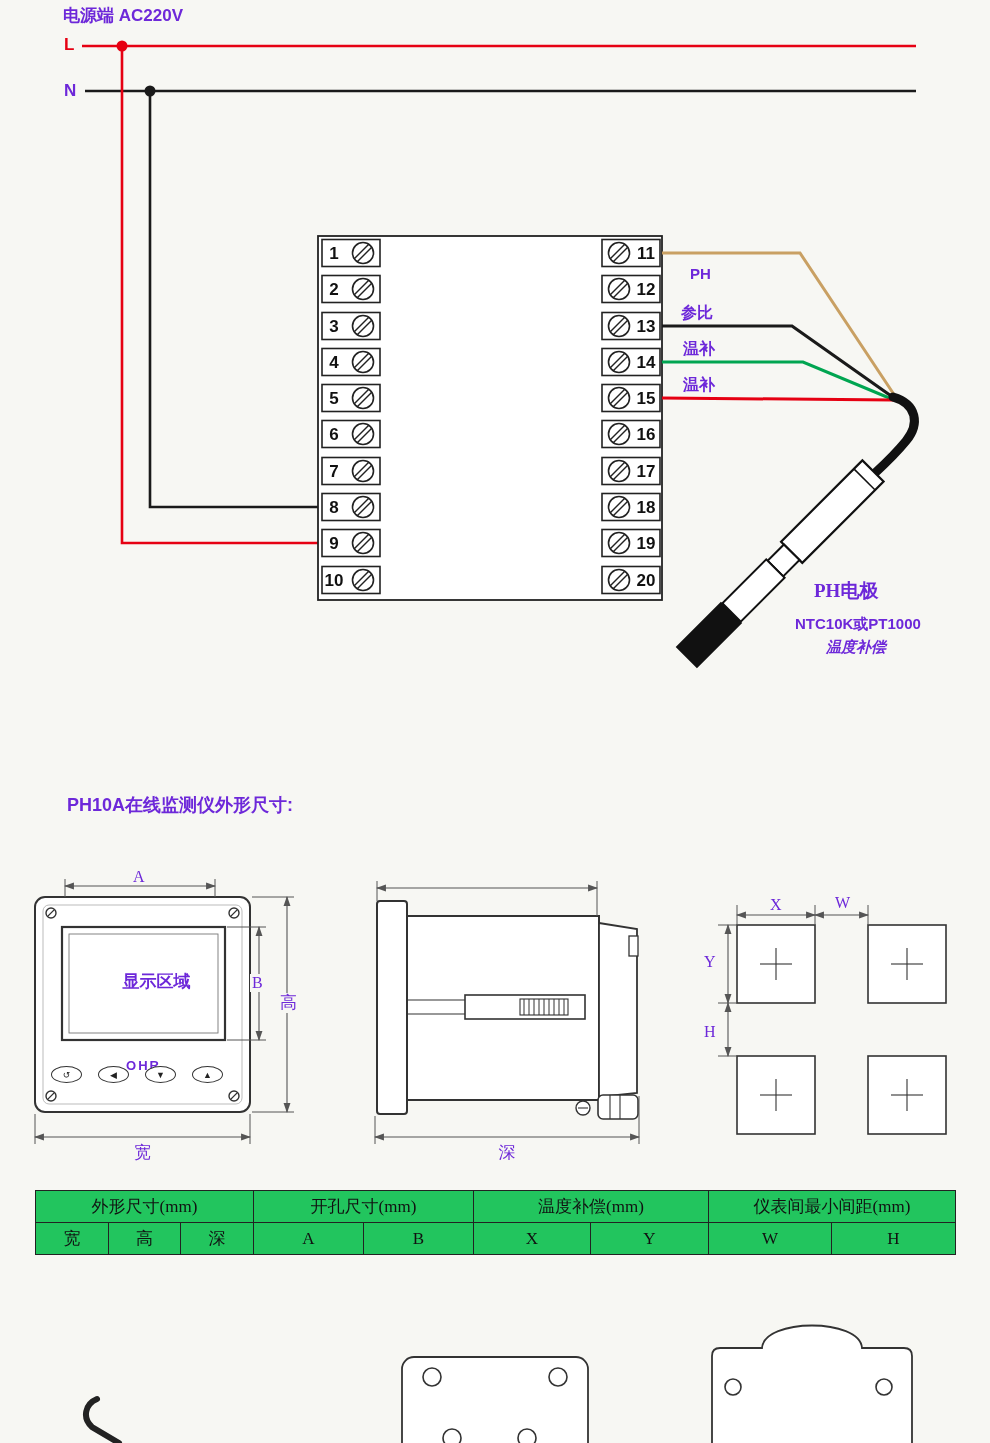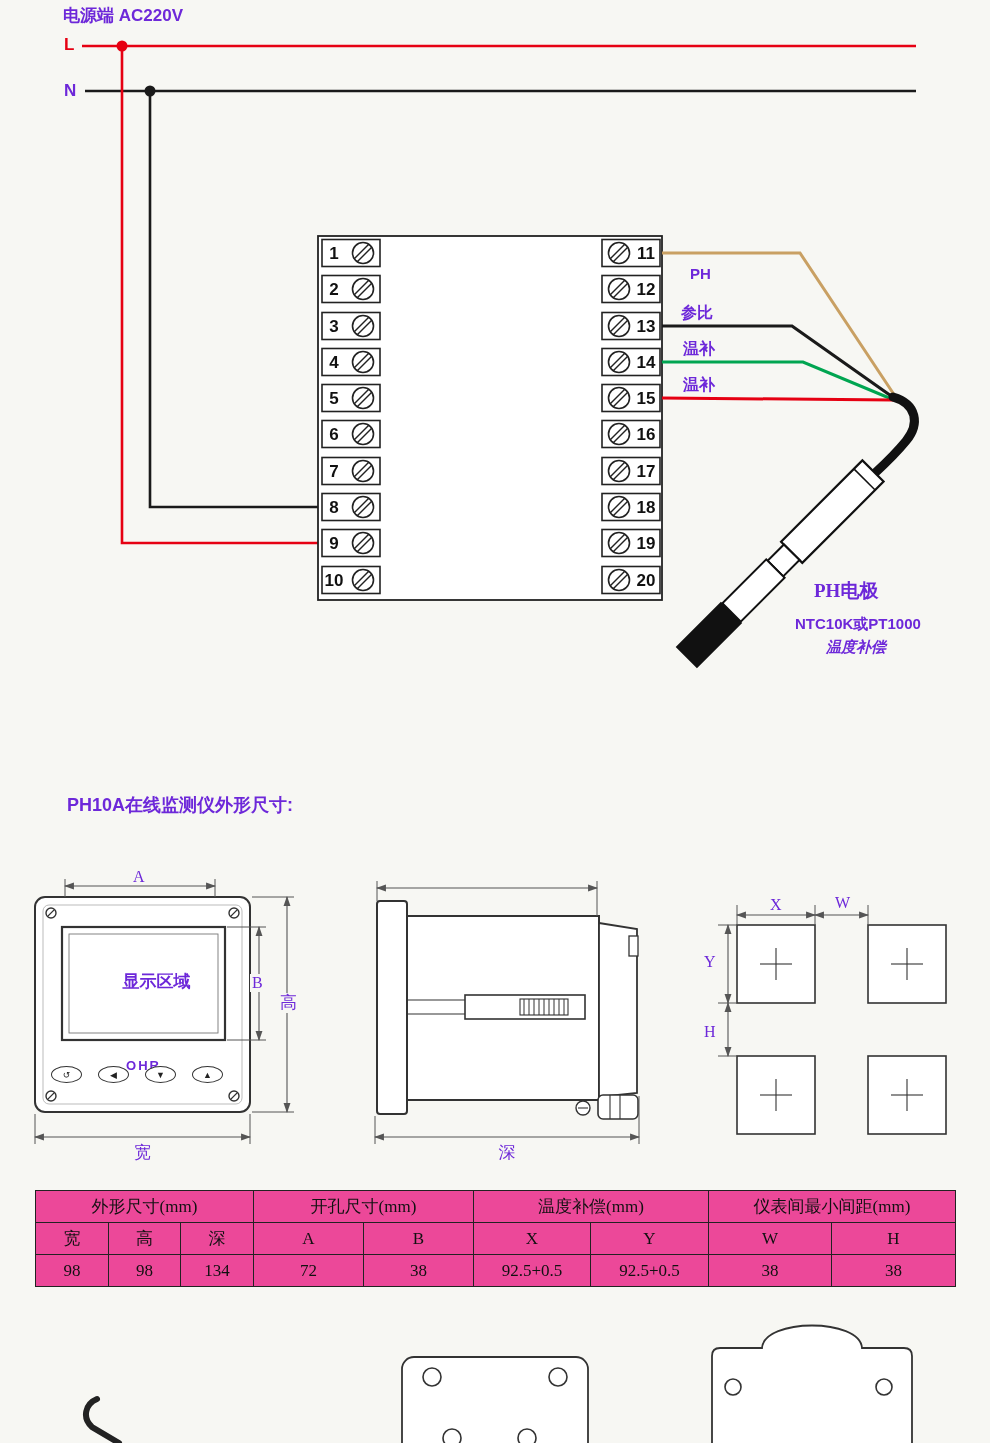--- a/index.html
+++ b/index.html
@@ -19,21 +19,21 @@
   .tnum { font:bold 17px "Liberation Sans",sans-serif; fill:#111; text-anchor:middle; }
   .dimline { stroke:#555; stroke-width:1.1; fill:none; }
   .ext  { stroke:#555; stroke-width:1; }
 
   .btn-oval { position:absolute; width:31px; height:17px; border:1.6px solid #333; border-radius:50%;
               background:#fff; display:flex; align-items:center; justify-content:center;
               font-size:9px; color:#222; }
 
   .dim-table { position:absolute; left:35px; top:1190px; width:920px; border-collapse:collapse;
                table-layout:fixed; font-family:"Liberation Serif",serif; font-size:17px;
-               background:#ec4899; text-align:center; }
+               background:#22c55e; text-align:center; }
   .dim-table th, .dim-table td { border:1.5px solid #222; height:32px; font-weight:normal; padding:0; }
 </style>
 </head>
 <body>
 
 <div id="stage">
 
 <svg class="layer" width="990" height="1443" viewBox="0 0 990 1443">
   <defs>
     <marker id="arr" viewBox="0 0 10 10" refX="9" refY="5" markerWidth="9" markerHeight="9" orient="auto-start-reverse">
@@ -306,27 +306,16 @@
     <th>宽</th>
     <th>高</th>
     <th>深</th>
     <th>A</th>
     <th>B</th>
     <th>X</th>
     <th>Y</th>
     <th>W</th>
     <th>H</th>
   </tr>
-  <tr>
-    <td>98</td>
-    <td>98</td>
-    <td>134</td>
-    <td>72</td>
-    <td>38</td>
-    <td>92.5+0.5</td>
-    <td>92.5+0.5</td>
-    <td>38</td>
-    <td>38</td>
-  </tr>
 </tbody>
     </table>
 
 </div>
 
 </body></html>

